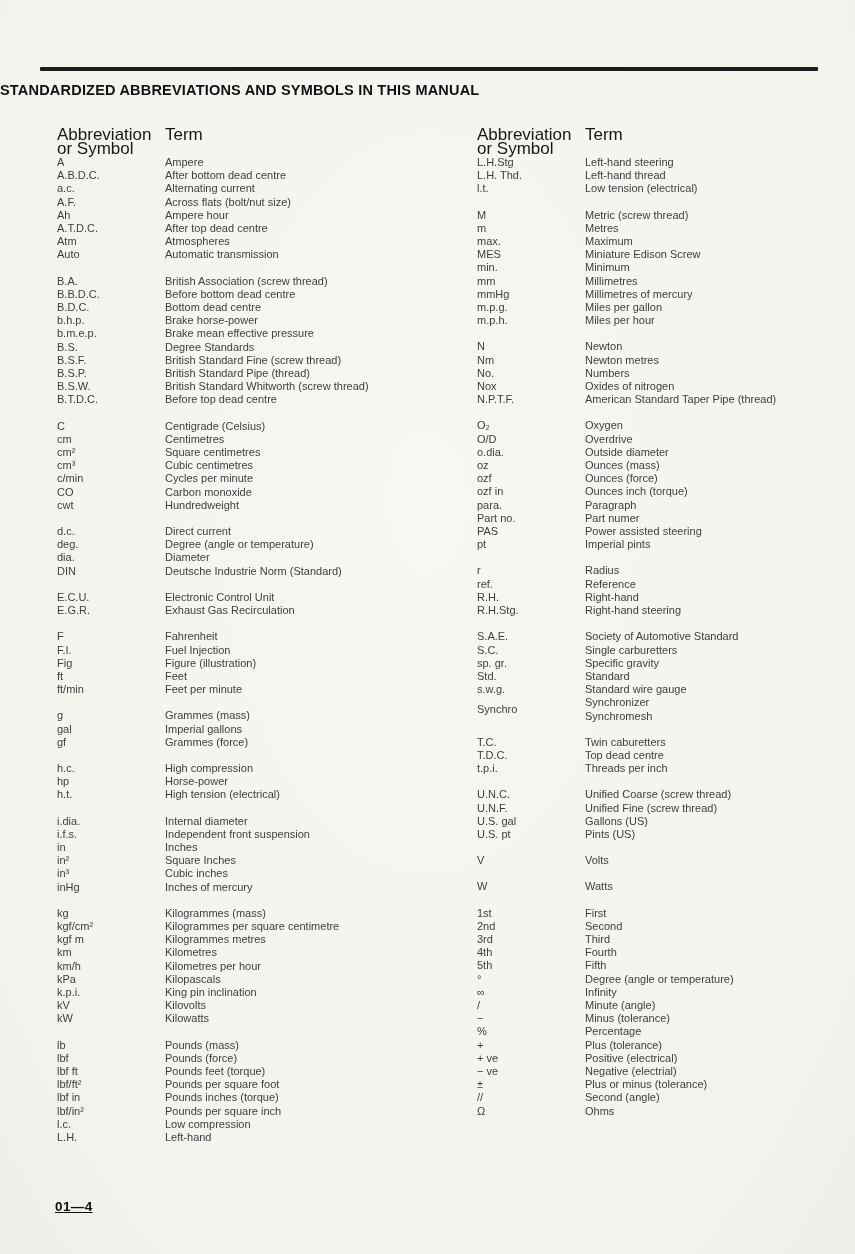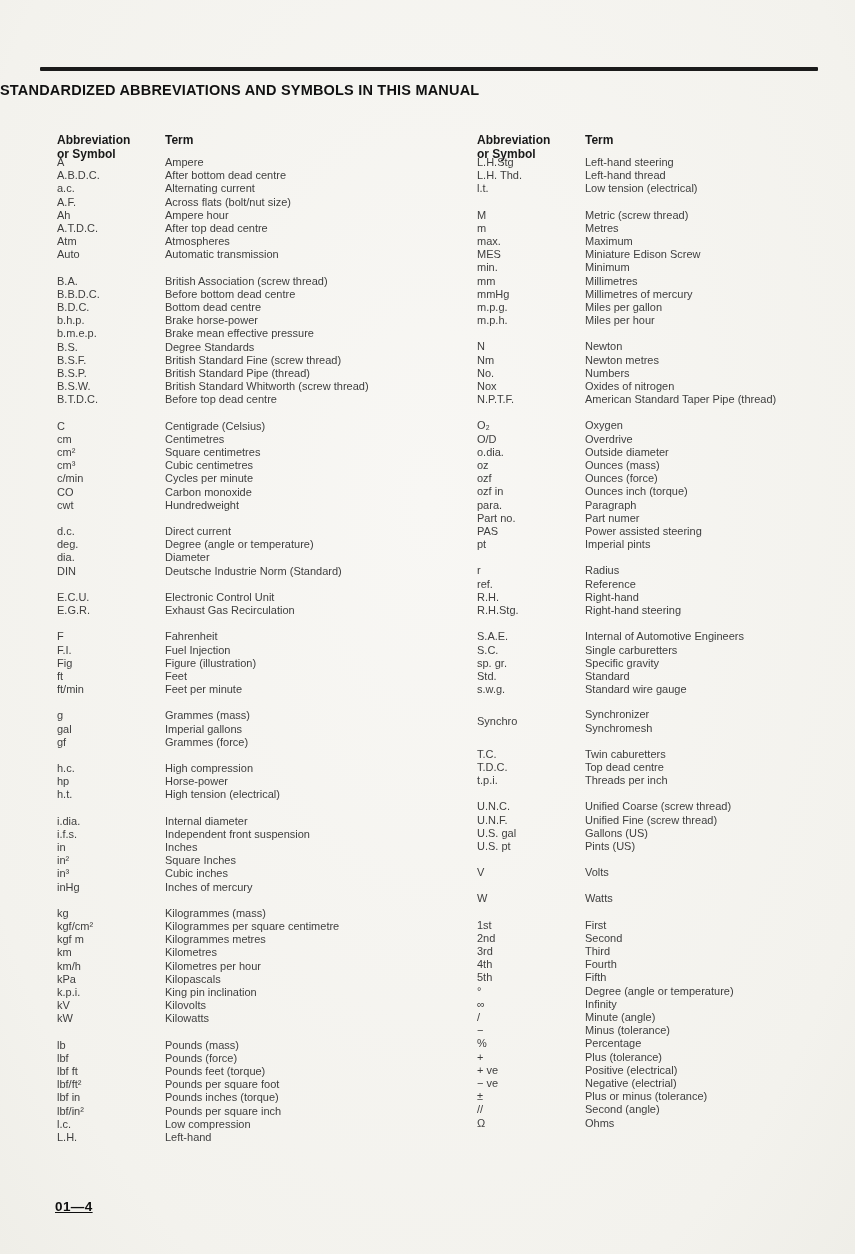--- a/index.html
+++ b/index.html
@@ -27,44 +27,44 @@
     top: 82px;
     left: 0;
     width: 100%;
     font-weight: bold;
     font-size: 14.5px;
     letter-spacing: 0.2px;
     color: #111;
   }
   .hdr {
     position: absolute;
-    top: 134px;
+    top: 128px;
     display: flex;
-    font-weight: bold;
-    font-size: 12px;
+    font-weight: normal;
+    font-size: 17px;
     line-height: 13.5px;
     color: #181818;
   }
   .hdr .abbr-h { width: 108px; flex: 0 0 108px; }
   #hdr-left  { left: 57px; }
   #hdr-right { left: 477px; }
 
   .col {
     position: absolute;
     top: 156px;
     font-size: 11px;
     line-height: 13.2px;
     color: #3e3e3e;
   }
   #col-left  { left: 57px;  width: 405px; }
   #col-right { left: 477px; width: 375px; }
 
   .group { margin-bottom: 13px; }
   .row { display: flex; align-items: flex-start; }
-  .row.multi { align-items: center; margin-top: 12px; }
+  .row.multi { align-items: center; }
   .abbr { width: 108px; flex: 0 0 108px; }
   .term { flex: 1; }
 
   .footer {
     position: absolute;
     left: 55px;
     top: 1199px;
     font-weight: bold;
     font-size: 13.5px;
     letter-spacing: 0.4px;
@@ -510,21 +510,21 @@
         <span class="term">Right-hand</span>
       </div>
       <div class="row">
         <span class="abbr">R.H.Stg.</span>
         <span class="term">Right-hand steering</span>
       </div>
     </div>
     <div class="group">
       <div class="row">
         <span class="abbr">S.A.E.</span>
-        <span class="term">Internal of Automotive Engineers</span>
+        <span class="term">Society of Automotive Standard</span>
       </div>
       <div class="row">
         <span class="abbr">S.C.</span>
         <span class="term">Single carburetters</span>
       </div>
       <div class="row">
         <span class="abbr">sp. gr.</span>
         <span class="term">Specific gravity</span>
       </div>
       <div class="row">

